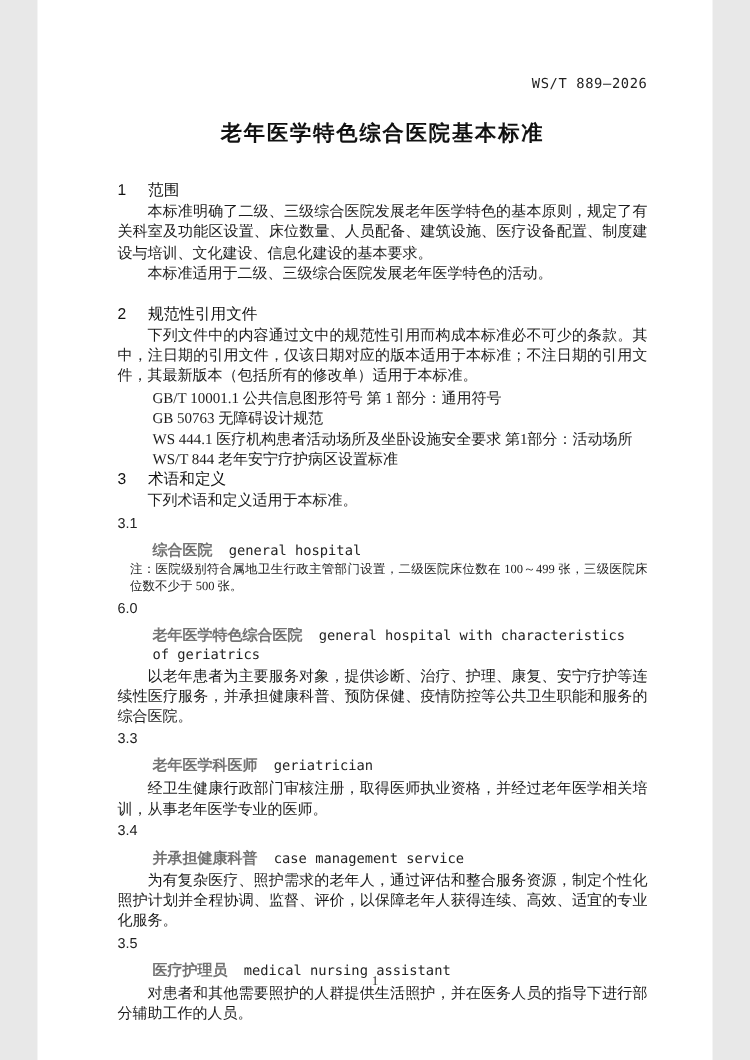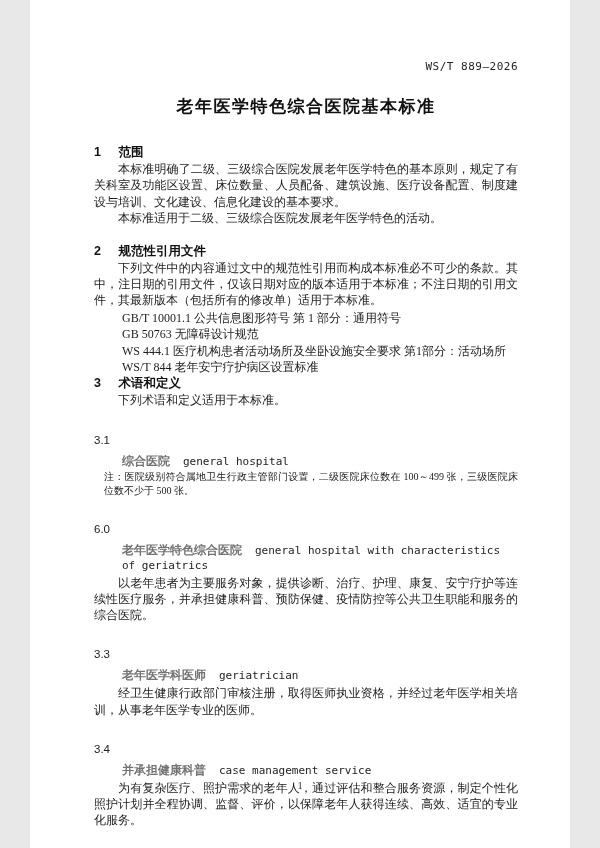--- a/index.html
+++ b/index.html
@@ -31,21 +31,21 @@
     margin-top: 22px;
     text-align: center;
     font-family: "Liberation Sans", "DejaVu Sans", sans-serif;
     font-weight: bold;
     font-size: 17px;
     letter-spacing: 1.5px;
     color: #111;
   }
   .sec-heading {
     font-family: "Liberation Sans", "DejaVu Sans", sans-serif;
-    font-weight: bold;
+    font-weight: normal;
     font-size: 12.5px;
     color: #111;
   }
   .sec-heading .sec-num { display: inline-block; }
   .sec-heading .sec-title { display: inline-block; margin-left: 14px; }
   .h-s1 { margin-top: 26px; }
   .h-s2 { margin-top: 16px; }
   .h-s3 { }
   p.body-p {
     margin: 0;
@@ -55,21 +55,21 @@
   }
   .first-p { margin-top: 9px; }
   .ref-list { margin-top: 1px; }
   .ref-item {
     padding-left: 28px;
     line-height: 16.4px;
     text-align: left;
   }
   .term-block { margin-top: 0; }
   .term-num {
-    margin-top: 24px;
+    margin-top: 3px;
     font-family: "Liberation Sans", "DejaVu Sans", sans-serif;
     font-size: 11.5px;
     color: #222;
     line-height: 15px;
   }
   .term-heading {
     margin-top: 6px;
     padding-left: 28px;
     line-height: 15px;
   }

